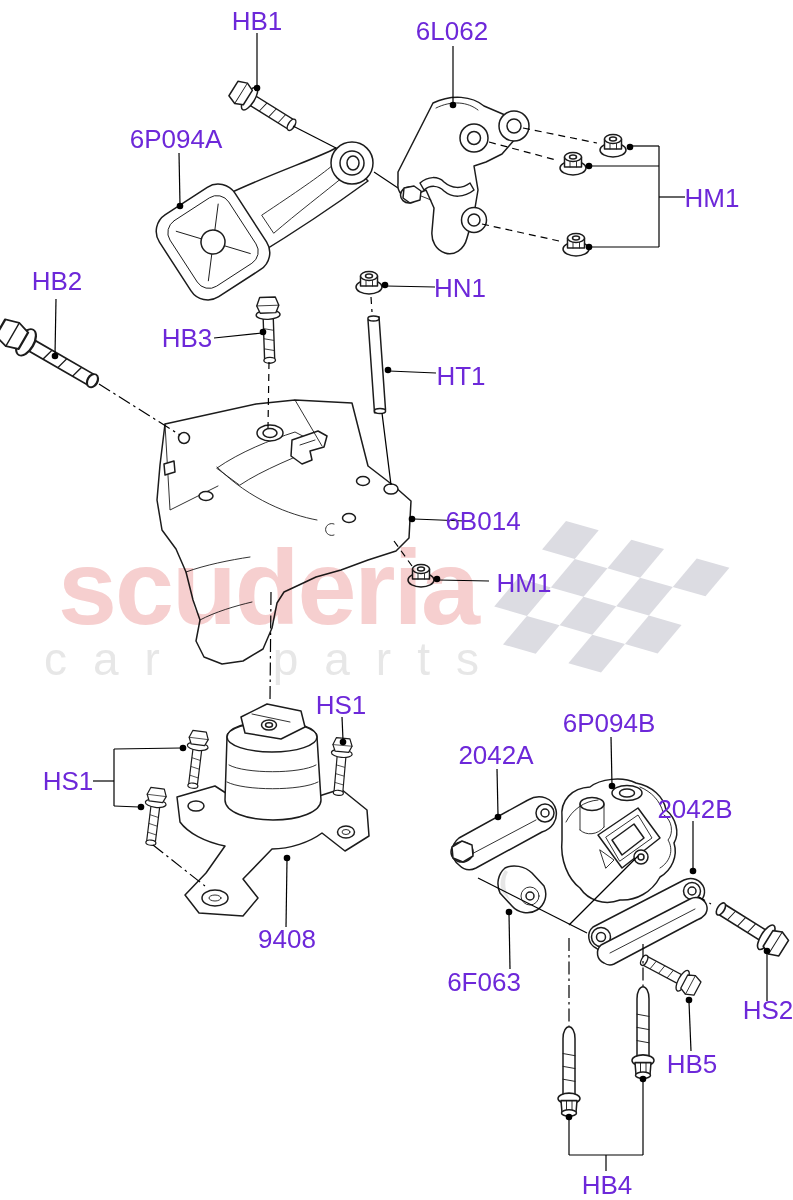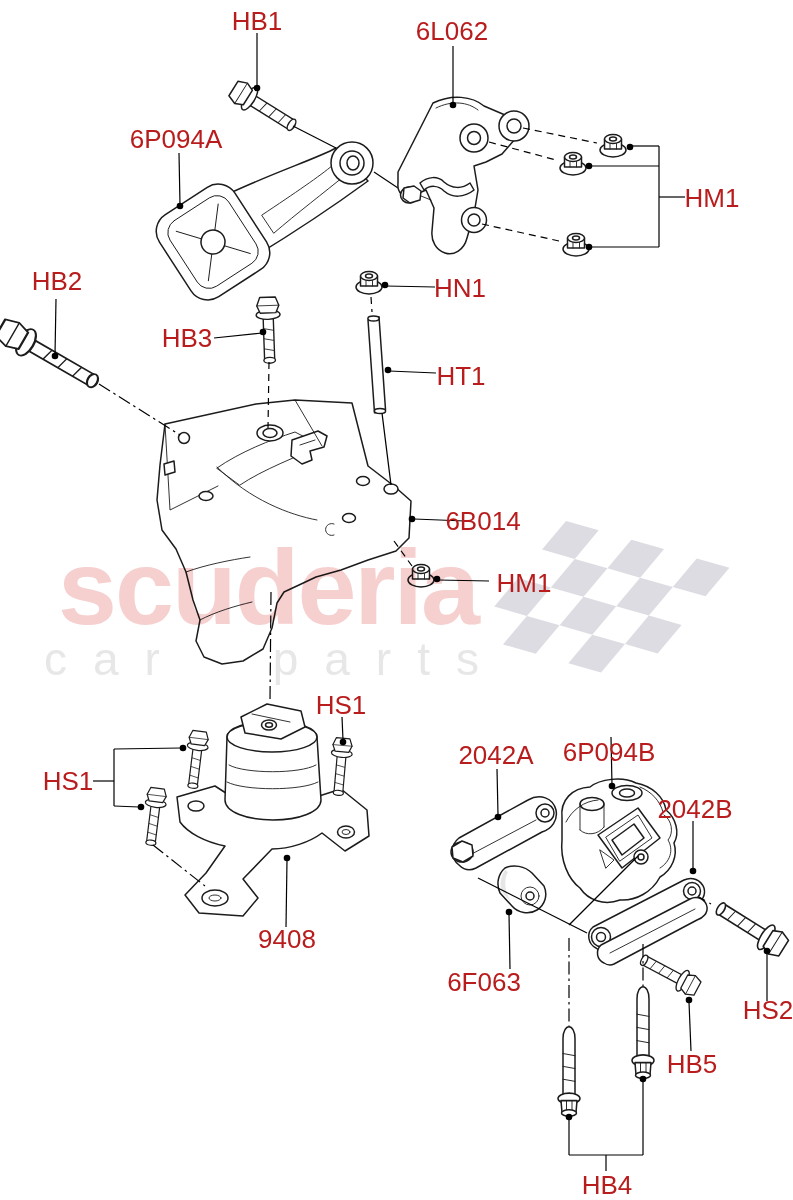--- a/index.html
+++ b/index.html
@@ -7,21 +7,21 @@
          font-family:"Liberation Sans",sans-serif;}
   .art{position:absolute;left:0;top:0;}
   .part{fill:#ffffff;stroke:#1c1c1c;stroke-width:1.5;stroke-linejoin:round;stroke-linecap:round;}
   .thin{fill:none;stroke:#1c1c1c;stroke-width:0.9;stroke-linecap:round;}
   .shade{fill:#e6e6e6;stroke:none;}
   .ln{fill:none;stroke:#000;stroke-width:1.2;}
   .dash{stroke-dasharray:7 5;}
   .dd{stroke-dasharray:13 4 2.5 4;}
   .dot{fill:#000;stroke:none;}
   .flagcell{fill:#dcdce2;}
-  .plbl{position:absolute;transform:translate(-50%,-50%);font-size:26px;color:#b91c1c;
+  .plbl{position:absolute;transform:translate(-50%,-50%);font-size:26px;color:#6d28d9;
         white-space:nowrap;line-height:1;}
   .wm{position:absolute;pointer-events:none;mix-blend-mode:multiply;line-height:1;}
   .wm-brand{left:58px;top:534px;font-size:106px;font-weight:bold;color:#f6cfcf;letter-spacing:-2px;}
   .wm-tag{left:44px;top:636px;font-size:46px;color:#e7e7e7;letter-spacing:26px;word-spacing:48px;}
 </style>
 </head>
 <body>
 
 <div class="stage">
 
@@ -333,21 +333,21 @@
   <div class="plbl" style="left:452px;top:31px">6L062</div>
   <div class="plbl" style="left:176px;top:139px">6P094A</div>
   <div class="plbl" style="left:712px;top:198px">HM1</div>
   <div class="plbl" style="left:57px;top:281px">HB2</div>
   <div class="plbl" style="left:460px;top:288px">HN1</div>
   <div class="plbl" style="left:187px;top:338px">HB3</div>
   <div class="plbl" style="left:461px;top:376px">HT1</div>
   <div class="plbl" style="left:483px;top:521px">6B014</div>
   <div class="plbl" style="left:524px;top:583px">HM1</div>
   <div class="plbl" style="left:341px;top:705px">HS1</div>
-  <div class="plbl" style="left:609px;top:752px">6P094B</div>
+  <div class="plbl" style="left:609px;top:723px">6P094B</div>
   <div class="plbl" style="left:496px;top:755px">2042A</div>
   <div class="plbl" style="left:695px;top:809px">2042B</div>
   <div class="plbl" style="left:68px;top:781px">HS1</div>
   <div class="plbl" style="left:287px;top:939px">9408</div>
   <div class="plbl" style="left:484px;top:982px">6F063</div>
   <div class="plbl" style="left:768px;top:1010px">HS2</div>
   <div class="plbl" style="left:692px;top:1064px">HB5</div>
   <div class="plbl" style="left:607px;top:1185px">HB4</div>
 
 </div>

